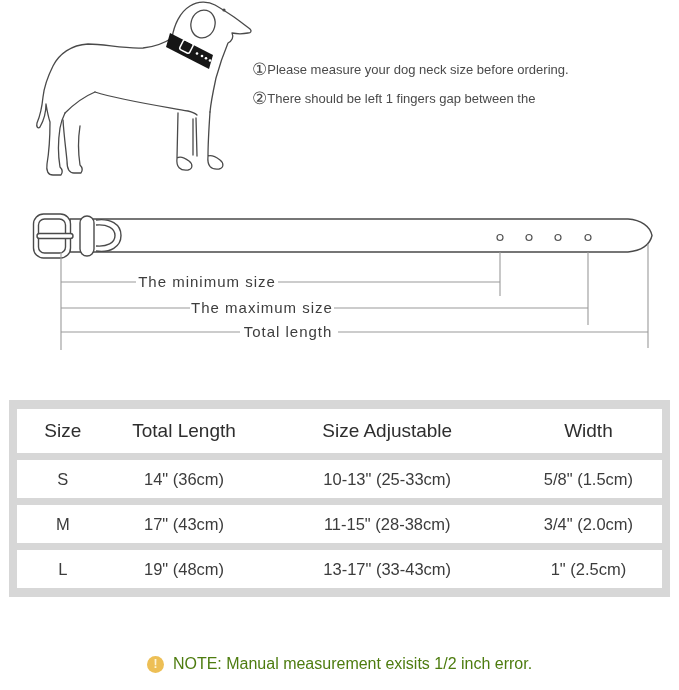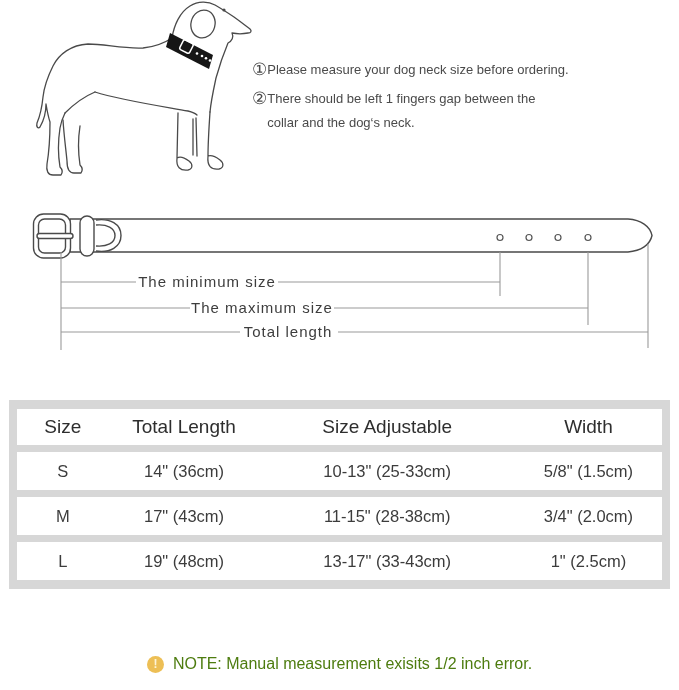--- a/index.html
+++ b/index.html
@@ -20,21 +20,21 @@
   .size-table{
     position:absolute;left:9px;top:400px;width:661px;
     background:#d7d7d7;padding:9px 8px;box-sizing:border-box;
   }
   .t-row{
     background:#ffffff;display:grid;
     grid-template-columns:14.2% 23.4% 39.6% 22.8%;
     align-items:center;margin-top:7px;
   }
   .t-row:first-child{margin-top:0;}
-  .t-row.header{height:36px;}
+  .t-row.header{height:44px;}
   .t-row.data{height:38px;}
   .t-cell{text-align:center;font-size:16.5px;color:#3c3c3c;white-space:nowrap;}
   .t-row.header .t-cell{font-size:19px;color:#2e2e2e;}
   
   .note{
     position:absolute;left:0;top:655px;width:679px;
     display:flex;justify-content:center;align-items:center;gap:9px;
   }
   .note-icon{
     width:17px;height:17px;border-radius:50%;background:#edbf55;
@@ -99,21 +99,20 @@
     <div class="instr-item">
       <span class="instr-bullet">①</span>
       <div class="instr-lines">
         <div>Please measure your dog neck size before ordering.</div>
       </div>
     </div>
     <div class="instr-item">
       <span class="instr-bullet">②</span>
       <div class="instr-lines">
         <div>There should be left 1 fingers gap between the</div>
-        <div>collar and the dog‘s neck.</div>
       </div>
     </div>
   </div>
 
   <svg class="belt-svg" width="679" height="160" viewBox="0 0 679 160">
 
     <g fill="#ffffff" stroke="#4a4a4a" stroke-width="1.4" stroke-linejoin="round">
       <path d="M70,24 L628,24 C641,25 650,31 652,40.5 C650,50 641,56 628,57 L70,57 Z"></path>
     </g>
     <g fill="none" stroke="#4a4a4a" stroke-width="1.4" stroke-linejoin="round">

